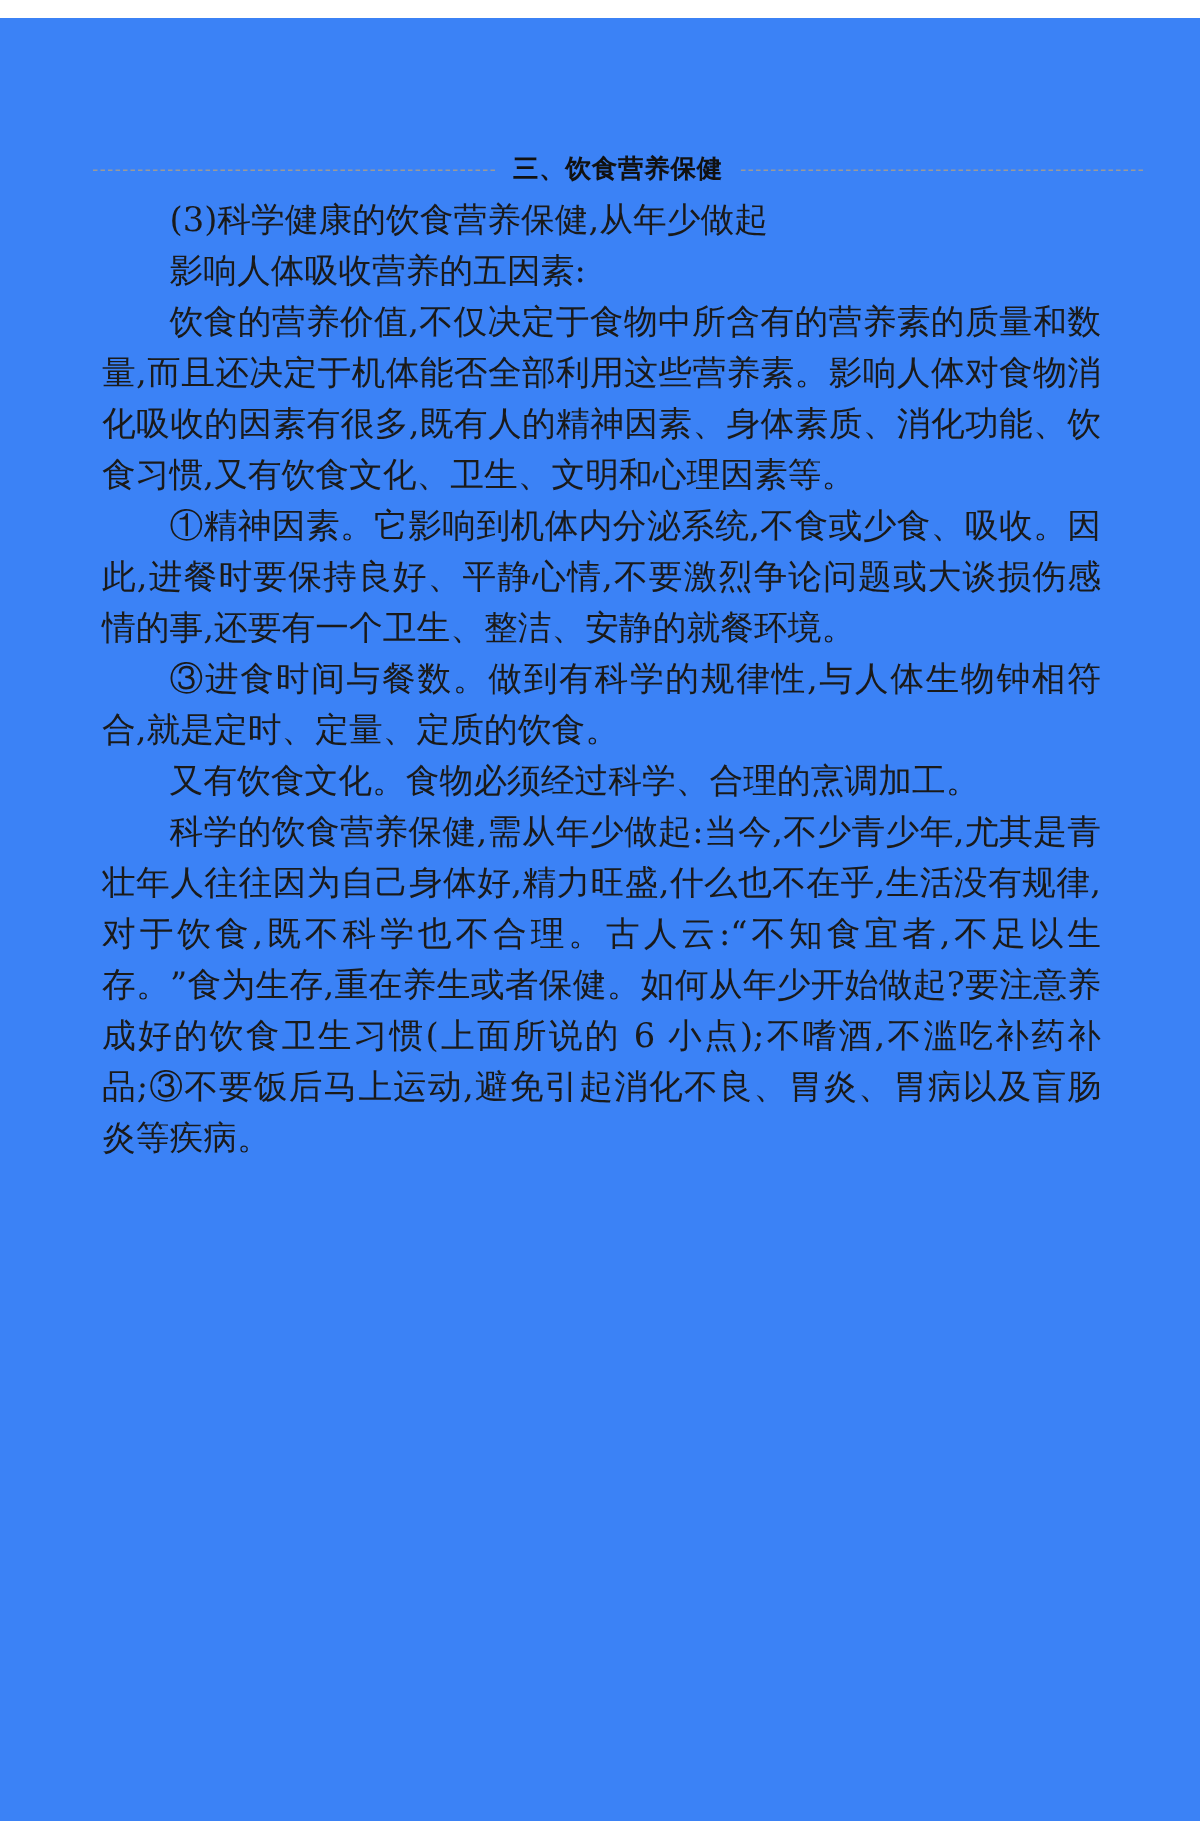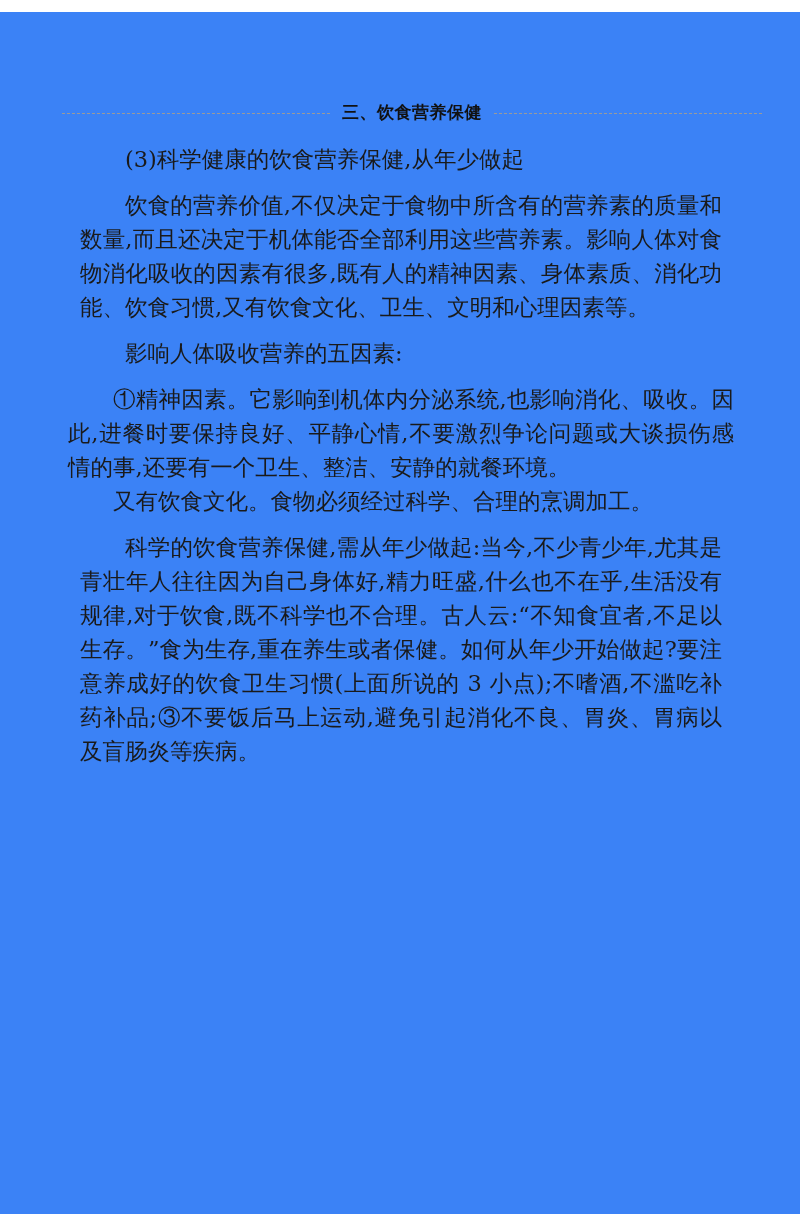--- a/index.html
+++ b/index.html
@@ -50,41 +50,42 @@
     position: absolute;
     left: 68px;
     top: 118px;
     width: 666px;
     font-size: 22.5px;
     line-height: 34px;
     text-align: justify;
     text-justify: inter-character;
   }
   .para {
-    margin: 12px;
+    margin: 0;
     text-indent: 2em;
   }
   .list-item {
     margin: 0;
     text-indent: 2em;
   }
 </style>
 </head>
 <body>
 
 <div class="page">
 
   <div class="running-head">
     <div class="dash-line left"></div>
     <span class="running-title">三、饮食营养保健</span>
     <div class="dash-line right"></div>
   </div>
 
   <div class="body-text">
     <p class="para">(3)科学健康的饮食营养保健,从年少做起</p>
+    <p class="para">影响人体吸收营养的五因素:</p>
     <p class="para">饮食的营养价值,不仅决定于食物中所含有的营养素的质量和数量,而且还决定于机体能否全部利用这些营养素。影响人体对食物消化吸收的因素有很多,既有人的精神因素、身体素质、消化功能、饮食习惯,又有饮食文化、卫生、文明和心理因素等。</p>
-    <p class="para">影响人体吸收营养的五因素:</p>
-    <p class="list-item">①精神因素。它影响到机体内分泌系统,也影响消化、吸收。因此,进餐时要保持良好、平静心情,不要激烈争论问题或大谈损伤感情的事,还要有一个卫生、整洁、安静的就餐环境。</p>
+    <p class="list-item">①精神因素。它影响到机体内分泌系统,不食或少食、吸收。因此,进餐时要保持良好、平静心情,不要激烈争论问题或大谈损伤感情的事,还要有一个卫生、整洁、安静的就餐环境。</p>
+    <p class="list-item">③进食时间与餐数。做到有科学的规律性,与人体生物钟相符合,就是定时、定量、定质的饮食。</p>
     <p class="list-item">又有饮食文化。食物必须经过科学、合理的烹调加工。</p>
-    <p class="para">科学的饮食营养保健,需从年少做起:当今,不少青少年,尤其是青壮年人往往因为自己身体好,精力旺盛,什么也不在乎,生活没有规律,对于饮食,既不科学也不合理。古人云:“不知食宜者,不足以生存。”食为生存,重在养生或者保健。如何从年少开始做起?要注意养成好的饮食卫生习惯(上面所说的 3 小点);不嗜酒,不滥吃补药补品;③不要饭后马上运动,避免引起消化不良、胃炎、胃病以及盲肠炎等疾病。</p>
+    <p class="para">科学的饮食营养保健,需从年少做起:当今,不少青少年,尤其是青壮年人往往因为自己身体好,精力旺盛,什么也不在乎,生活没有规律,对于饮食,既不科学也不合理。古人云:“不知食宜者,不足以生存。”食为生存,重在养生或者保健。如何从年少开始做起?要注意养成好的饮食卫生习惯(上面所说的 6 小点);不嗜酒,不滥吃补药补品;③不要饭后马上运动,避免引起消化不良、胃炎、胃病以及盲肠炎等疾病。</p>
   </div>
 
 </div>
 
 </body></html>

